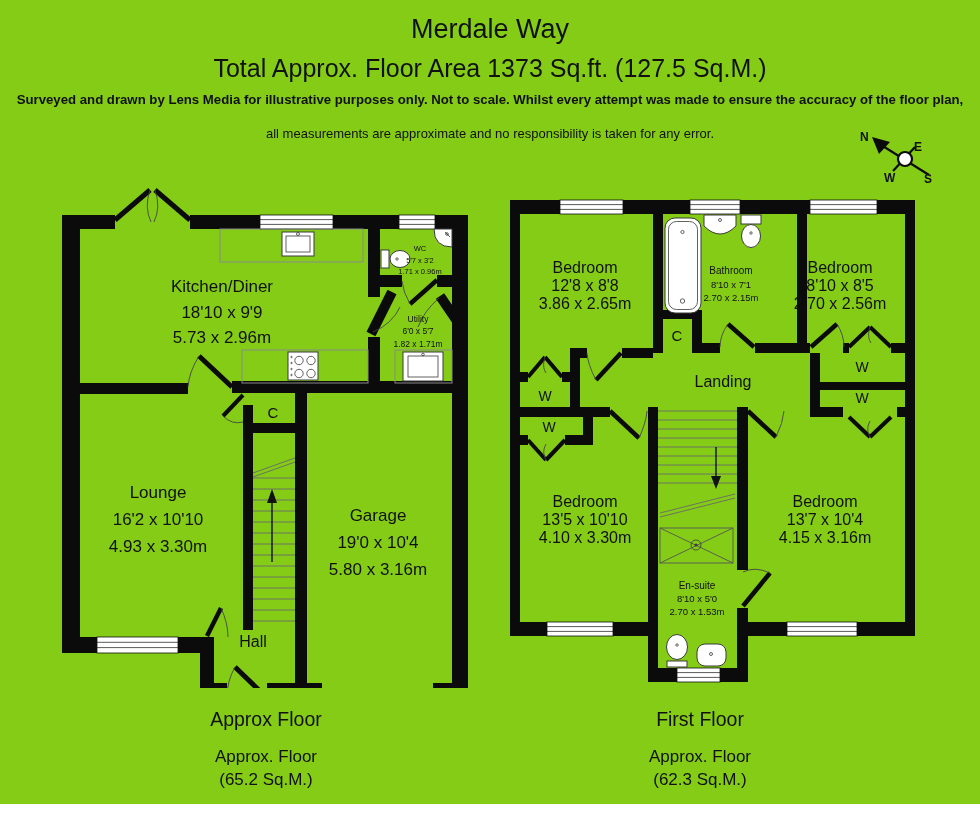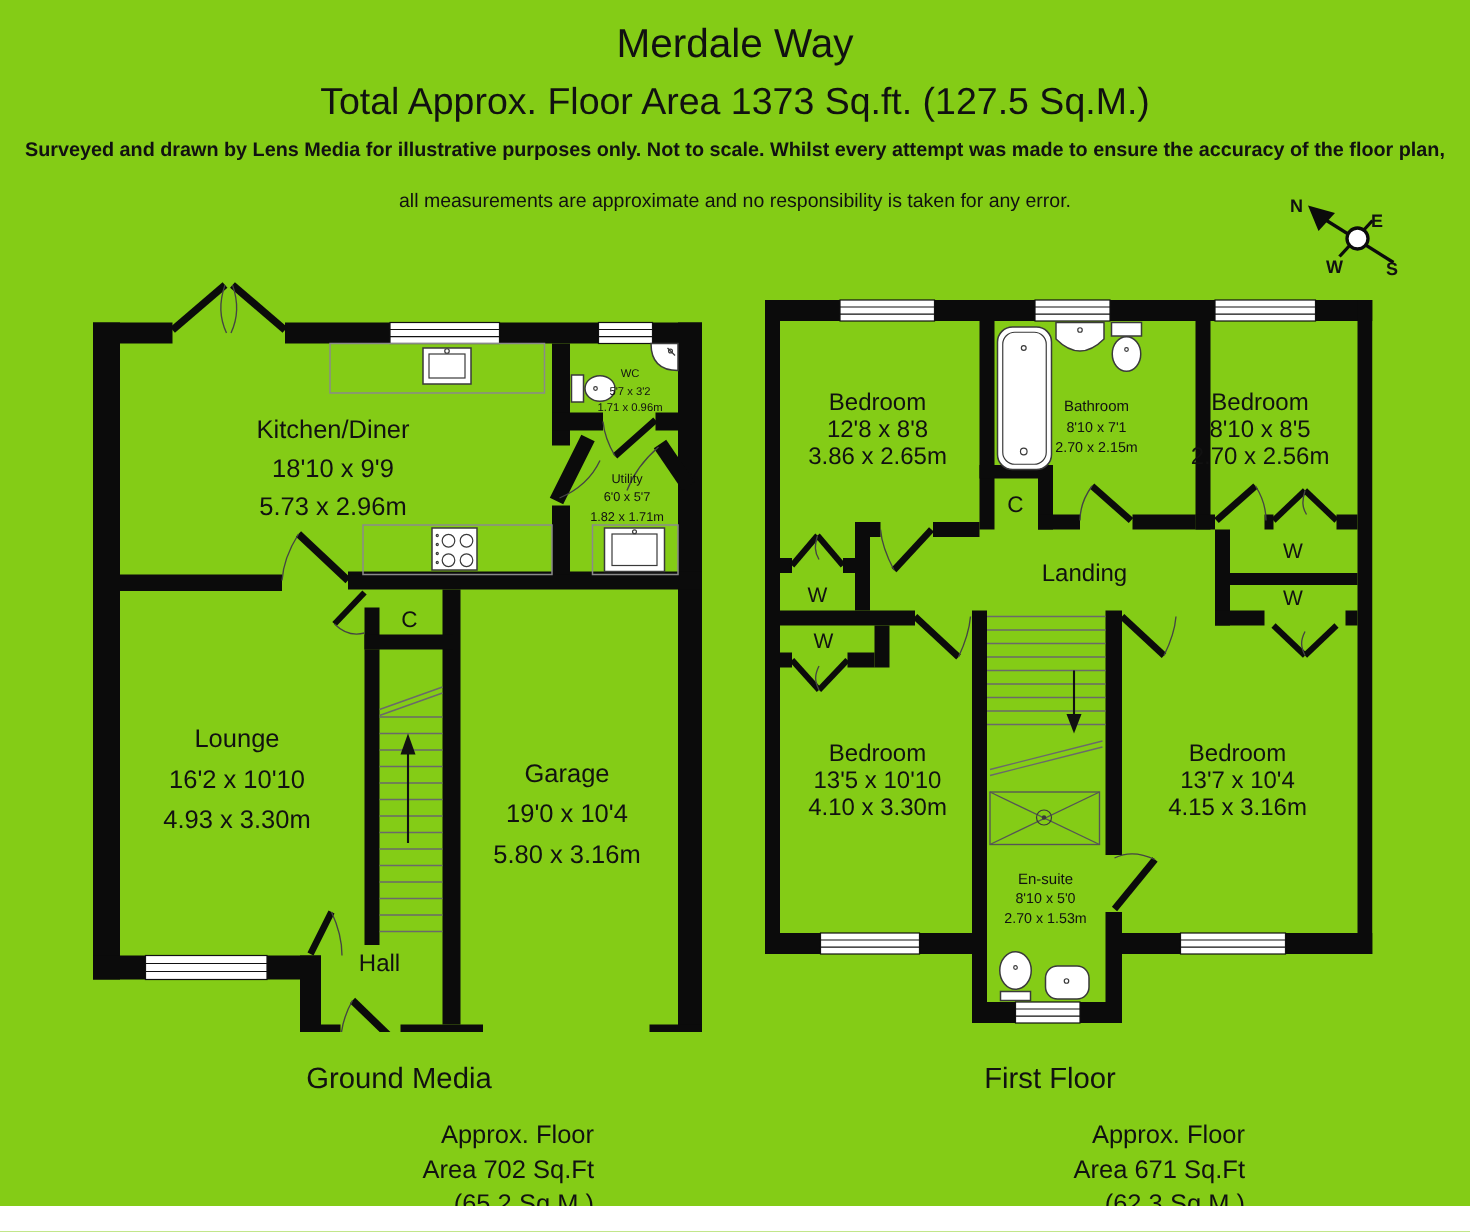--- a/index.html
+++ b/index.html
@@ -5,21 +5,21 @@
   html,body{margin:0;padding:0;background:#fff;}
   #page{position:relative;width:980px;height:804px;background:#84cc16;overflow:hidden;
         font-family:"Liberation Sans",sans-serif;color:#111;}
   .hdr{position:absolute;left:0;width:980px;text-align:center;white-space:nowrap;}
   #title{top:14px;font-size:27px;}
   #subtitle{top:54px;font-size:25px;}
   #disc1{top:92px;font-size:13.2px;font-weight:bold;}
   #disc2{top:114px;font-size:13px;margin-top:12px;}
   .floorlab{position:absolute;width:260px;text-align:center;}
   .floorlab .fname{font-size:19.5px;margin-bottom:14px;}
-  .floorlab .farea{font-size:17px;line-height:23px;text-align:right;}
+  .floorlab .farea{font-size:17px;line-height:23px;}
   svg text{fill:#111;font-family:"Liberation Sans",sans-serif;}
   .wall{fill:#0b0b0b;}
   .wline{stroke:#0b0b0b;}
   .leaf{stroke:#0b0b0b;stroke-linecap:butt;fill:none;}
   .arc{stroke:#444;stroke-width:0.9;fill:none;}
   .win{fill:#fff;stroke:#111;stroke-width:0.8;}
   .winl{stroke:#111;stroke-width:0.7;}
   .fix{fill:#fff;stroke:#3a3a3a;stroke-width:1;}
   .fixt{fill:none;stroke:#3a3a3a;stroke-width:0.8;}
   .cnt{fill:none;stroke:#8a8a8a;stroke-width:1;}
@@ -399,29 +399,27 @@
       <text x="315" y="312" font-size="16">Bedroom</text>
       <text x="315" y="330" font-size="16">13'7 x 10'4</text>
       <text x="315" y="348" font-size="16">4.15 x 3.16m</text>
       <text x="187" y="394" font-size="10">En-suite</text>
       <text x="187" y="407" font-size="9.5">8'10 x 5'0</text>
       <text x="187" y="420" font-size="9.5">2.70 x 1.53m</text>
     </g>
   </svg>
 
   <div class="floorlab" style="left:136px;top:708px">
-    <div class="fname">Ground Media</div>
+    <div class="fname">Approx Floor</div>
     <div class="farea">
       <div>Approx. Floor</div>
-      <div>Area 702 Sq.Ft</div>
       <div>(65.2 Sq.M.)</div>
     </div>
   </div>
   <div class="floorlab" style="left:570px;top:708px">
     <div class="fname">First Floor</div>
     <div class="farea">
       <div>Approx. Floor</div>
-      <div>Area 671 Sq.Ft</div>
       <div>(62.3 Sq.M.)</div>
     </div>
   </div>
 
 </div>
 
 </body></html>

